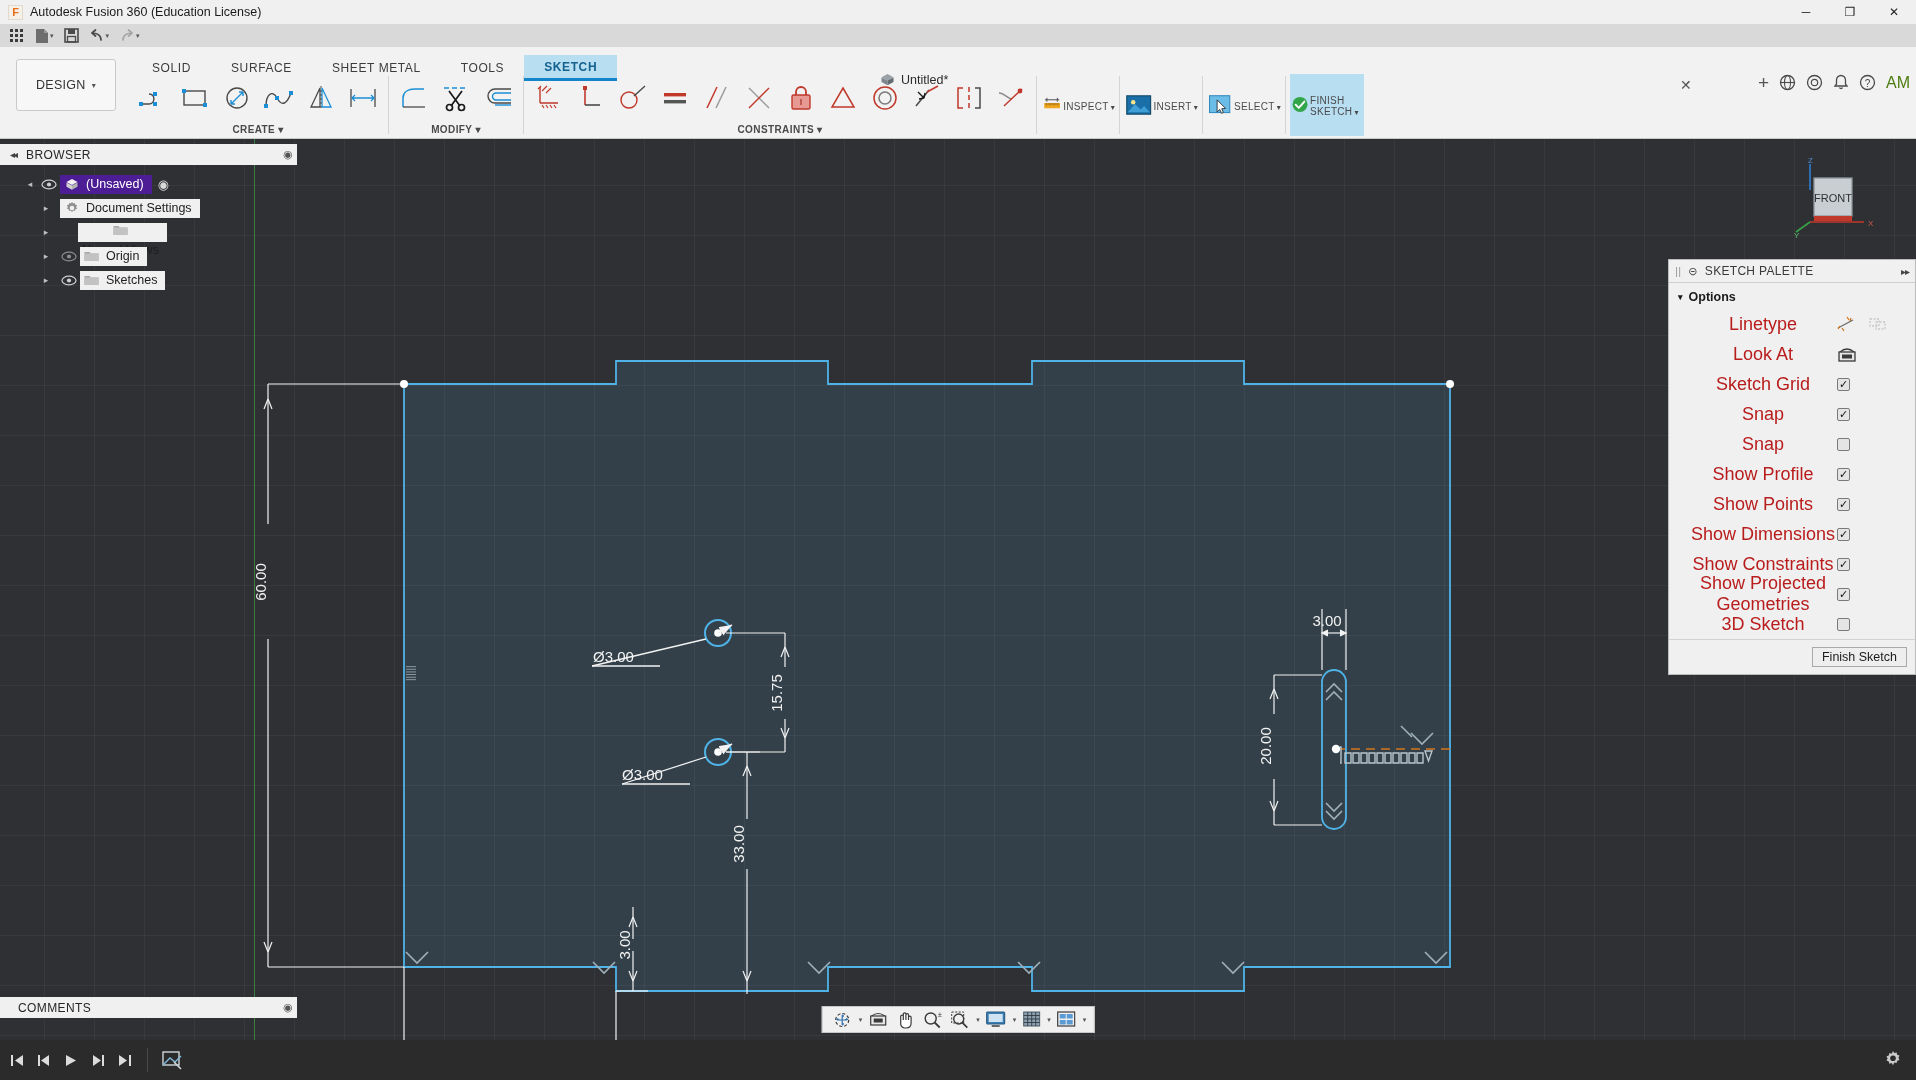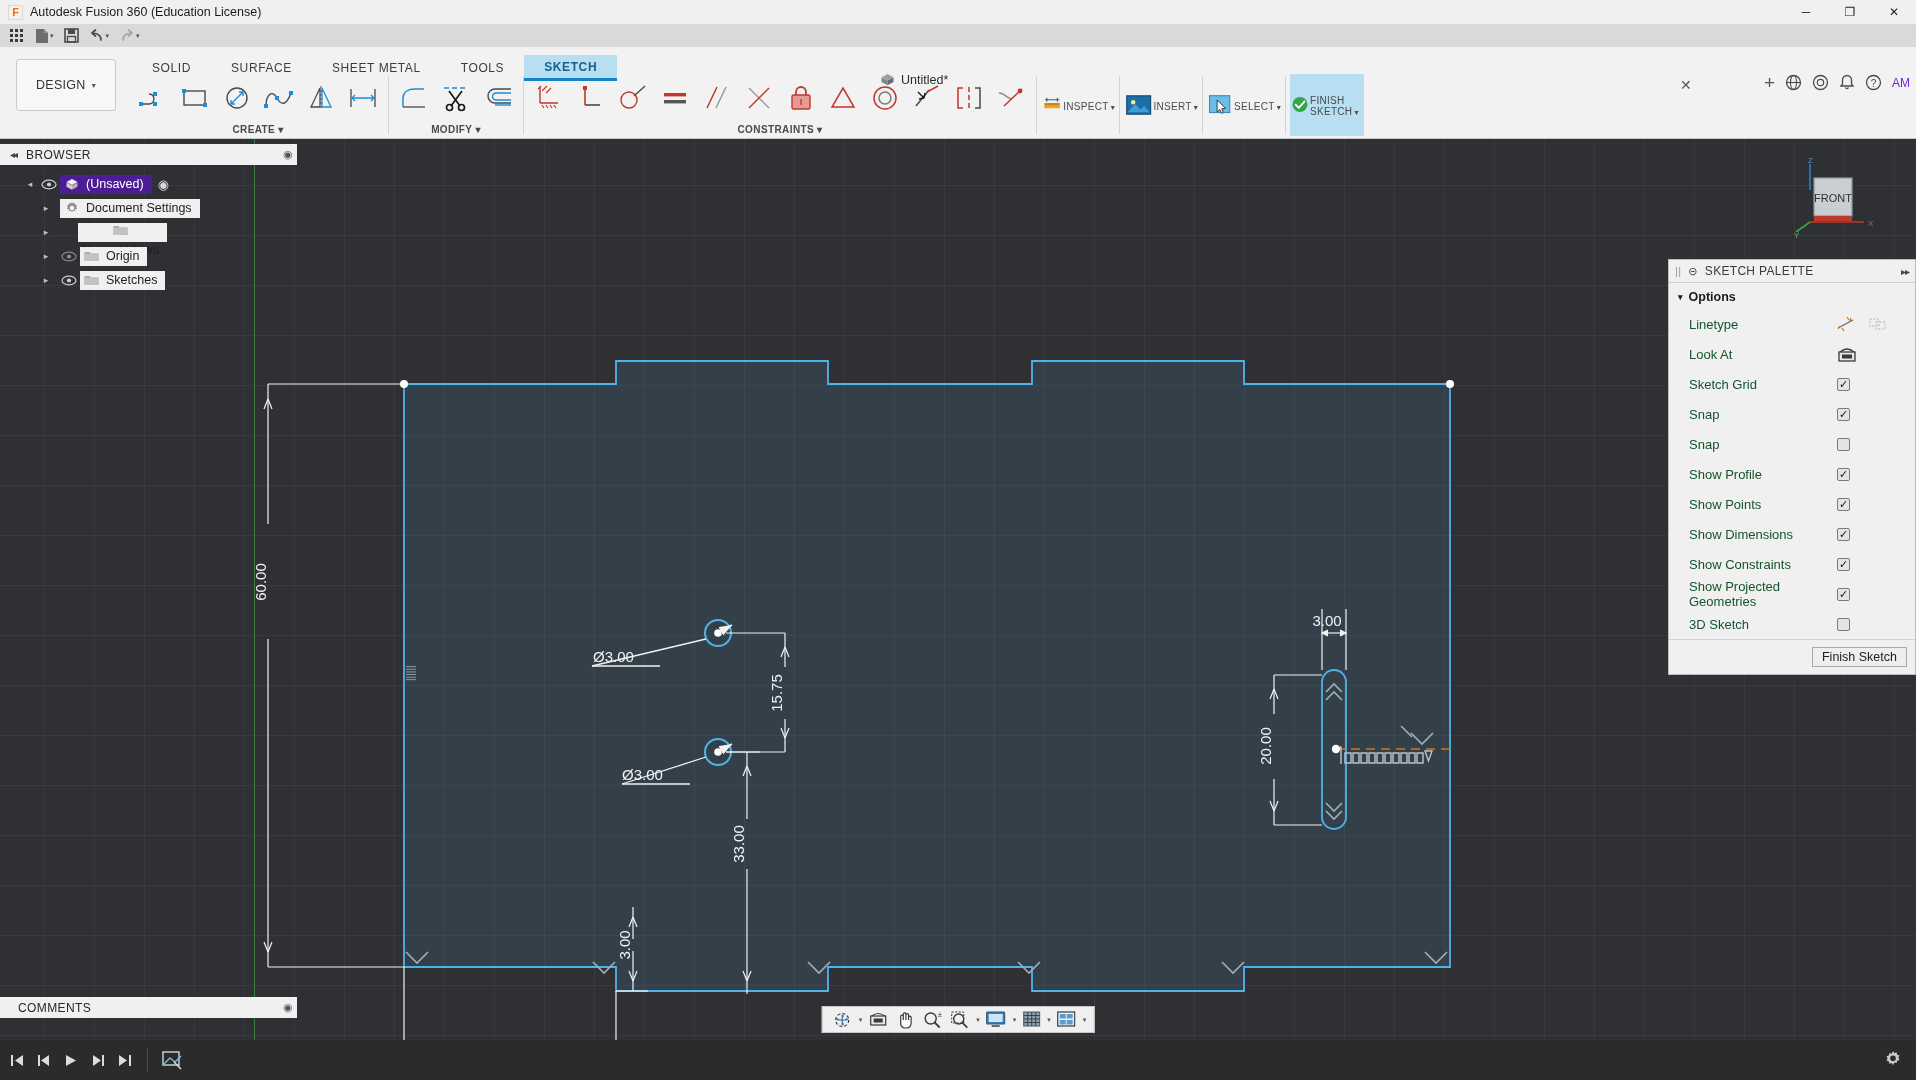--- a/index.html
+++ b/index.html
@@ -77,21 +77,21 @@
   .bigtool .bl{font-size:10px;color:#4a4a4a;letter-spacing:.3px;margin-top:2px;}
   .bigtool.active{background:#b8def2;}
 
   
   .doctab{
     position:absolute;left:880px;top:26px;display:flex;align-items:center;gap:6px;
     font-size:12.5px;color:#2b2b2b;
   }
   .doctab-close{position:absolute;left:1680px;top:30px;color:#555;font-size:14px;}
   .right-icons{position:absolute;right:6px;top:26px;display:flex;align-items:center;gap:10px;color:#3a3a3a;}
-  .avatar-txt{font-size:12px;color:#6d28d9;}
+  .avatar-txt{font-size:16px;color:#4d7c0f;}
 
   
   .canvas{
     position:absolute;left:0;top:139px;width:1916px;height:901px;
     background:#2e3033;
     background-image:
       linear-gradient(to right, rgba(255,255,255,.045) 1px, transparent 1px),
       linear-gradient(to bottom, rgba(255,255,255,.045) 1px, transparent 1px);
     background-size:50px 50px;
     background-position:-6px -4px;
@@ -144,21 +144,21 @@
   }
   .pal-head .grip{color:#999;font-size:11px;}
   .pal-head .min{font-size:11px;color:#444;}
   .pal-head .expand{margin-left:auto;font-size:10px;color:#444;letter-spacing:-1px;}
   .pal-section{
     display:flex;align-items:center;gap:6px;padding:7px 0 5px 9px;
     font-weight:bold;font-size:12.5px;color:#1a1a1a;
   }
   .pal-section .tri{font-size:9px;}
   .prow{display:flex;align-items:center;height:30px;padding-left:20px;}
-  .prow .plabel{flex:1;color:#14532d;font-size:13px;}
+  .prow .plabel{flex:1;color:#b91c1c;font-size:18px;text-align:center;}
   .prow .pctl{width:78px;display:flex;align-items:center;gap:14px;}
   .cb{
     width:13px;height:13px;border:1px solid #7a7a7a;background:#e4e4e4;
     display:flex;align-items:center;justify-content:center;
     font-size:11px;color:#111;line-height:1;border-radius:2px;
   }
   .pal-foot{
     border-top:1px solid #d2d2d2;padding:7px 8px;display:flex;justify-content:flex-end;
   }
   .finish-sk{

